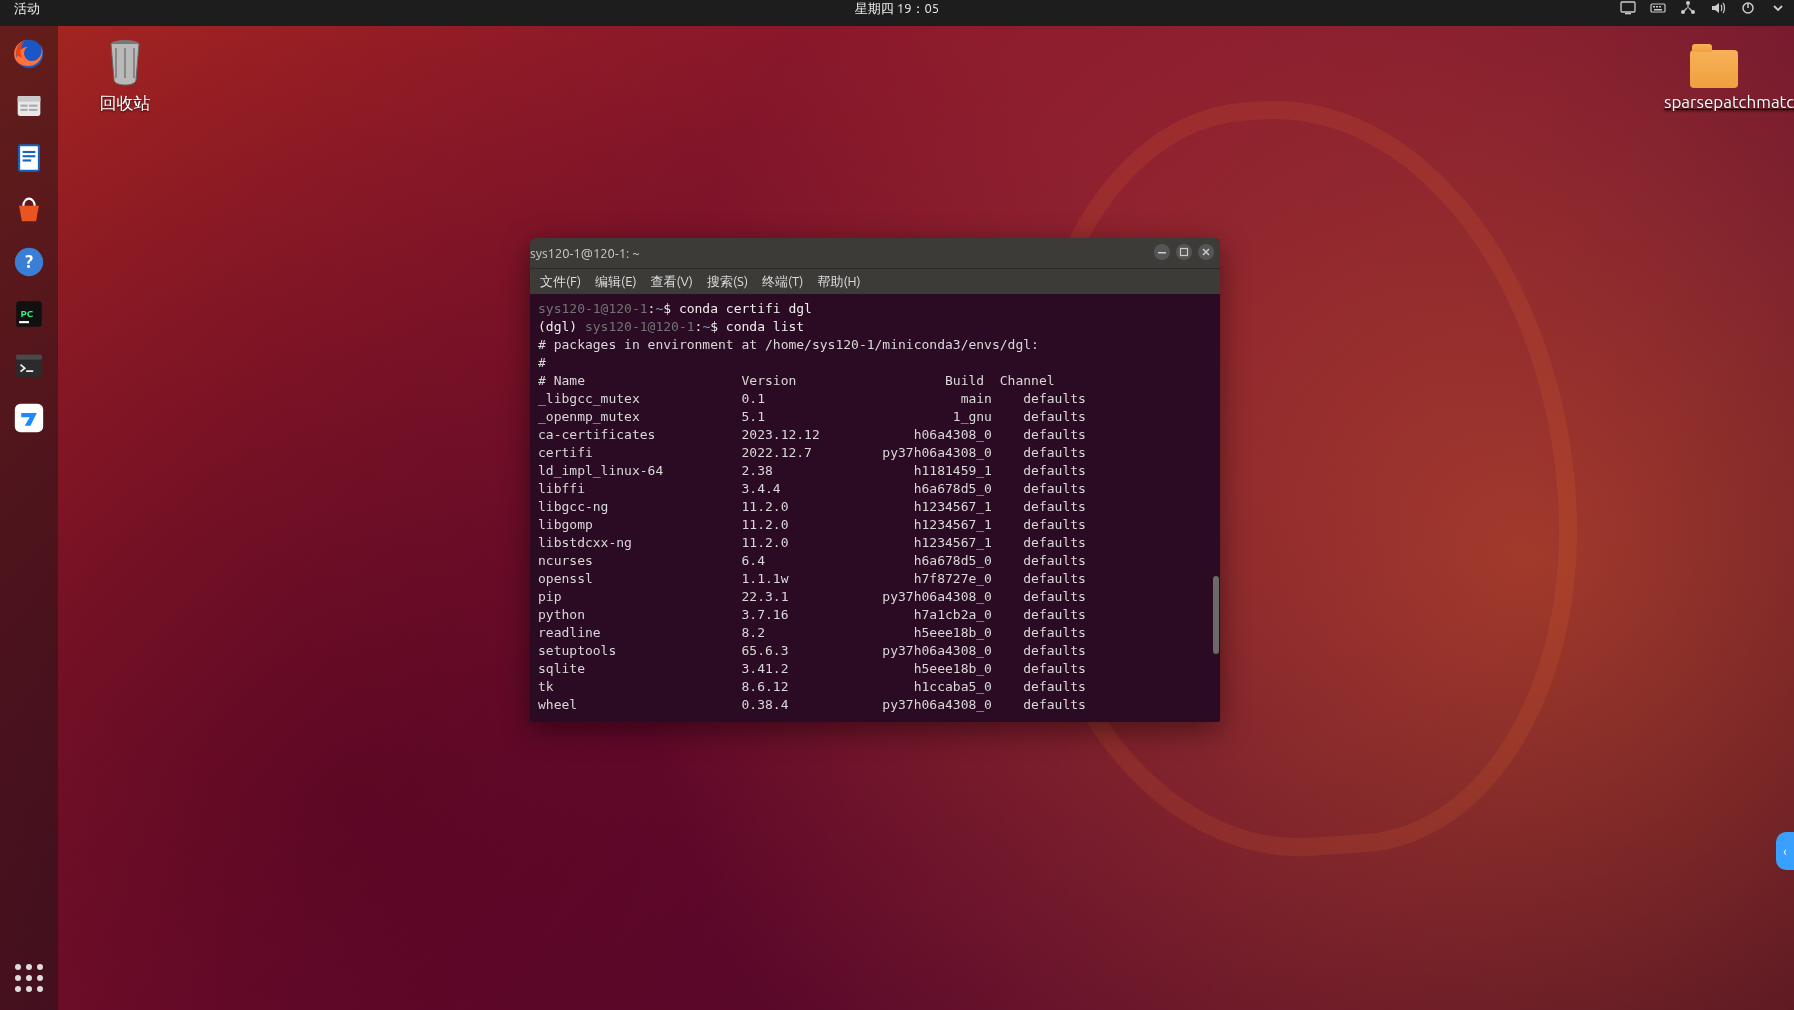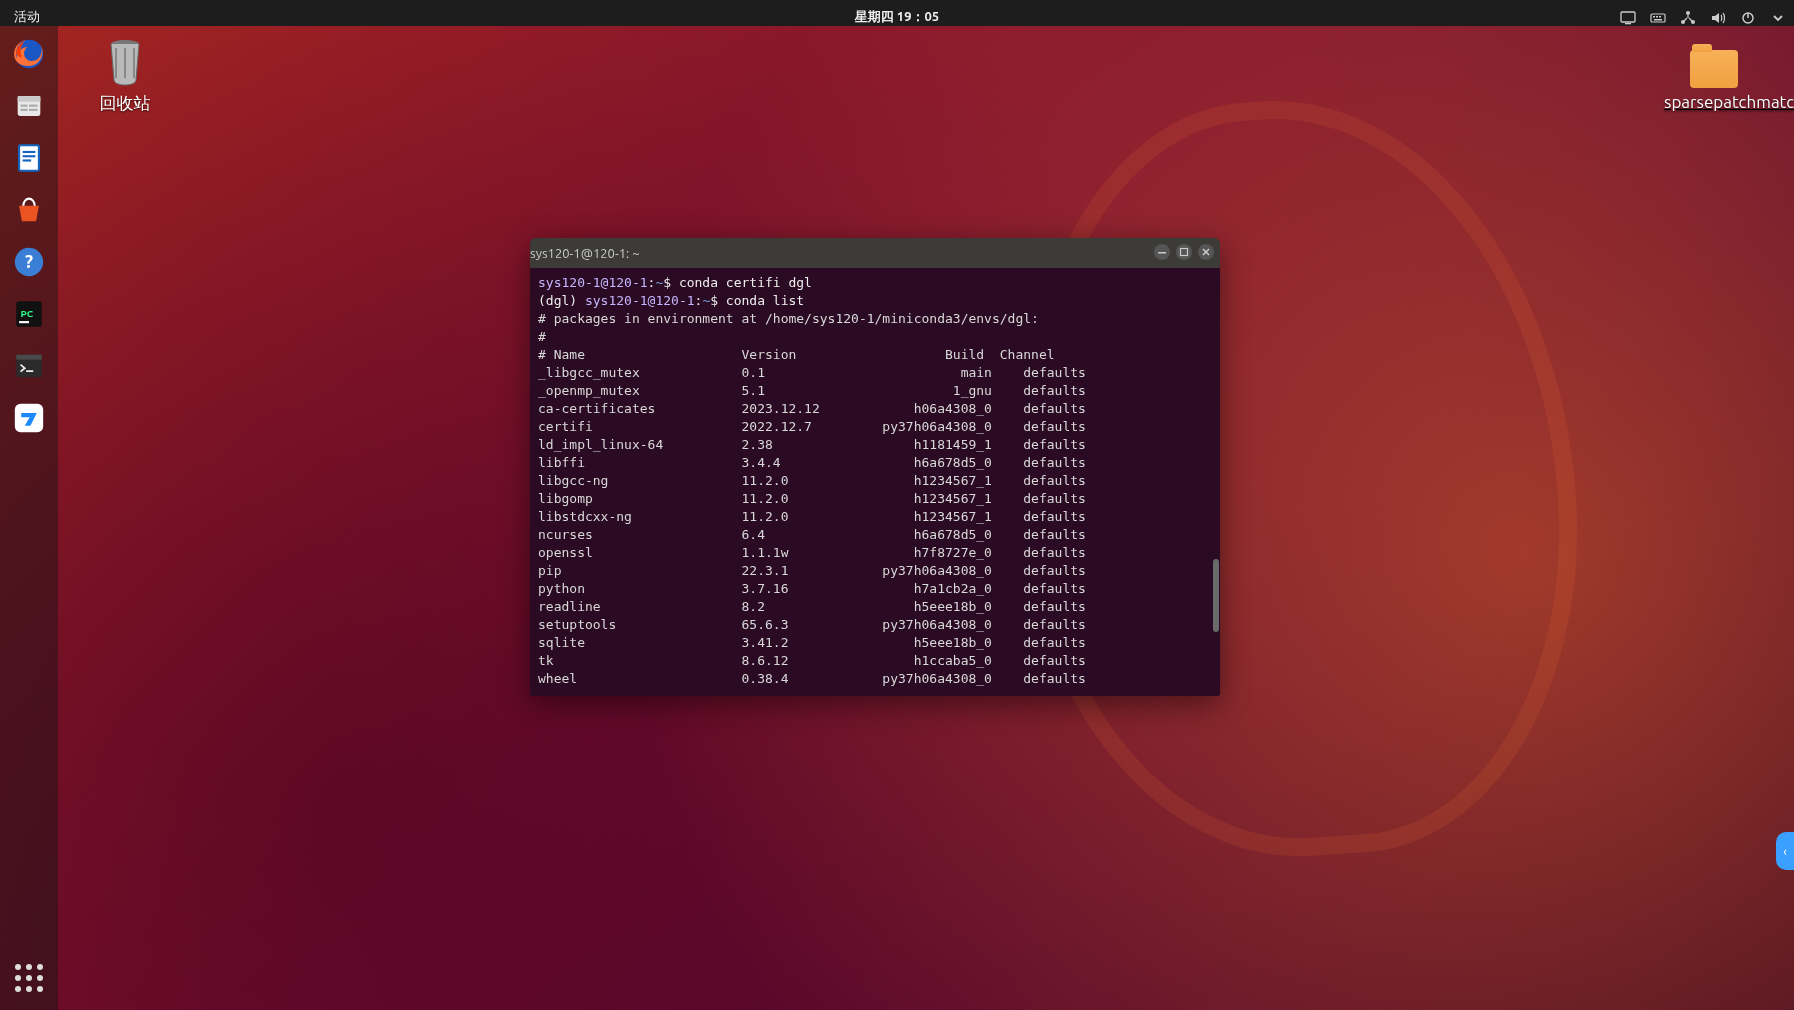--- a/index.html
+++ b/index.html
@@ -27,27 +27,27 @@
   border-radius:70% 80% 65% 75% / 80% 85% 70% 75%;
   transform:rotate(-4deg);
   pointer-events:none;
 }
 .topbar {
   position: absolute; top: 0; left: 0; right: 0;
   height: 26px;
   background: #1d1d1d;
   color: #eee;
   display: flex;
-  align-items: flex-end;
+  align-items: flex-start;
   font-size: 13px;
   z-index: 10;
   padding: 0 8px;
 }
 .topbar .activities { padding: 0 6px; }
-.topbar .clock { position: absolute; left: 50%; transform: translateX(-50%); font-weight: bold; }
+.topbar .clock { position: absolute; left: 50%; transform: translateX(-50%); }
 .topbar .right { margin-left: auto; display: flex; align-items: center; gap: 14px; }
 .tray-icon { display: inline-flex; align-items: center; justify-content: center; width: 16px; height: 16px; }
 .dock {
   position: absolute; left: 0; top: 26px; bottom: 0;
   width: 58px;
   background: rgba(20,20,20,0.45);
   display: flex; flex-direction: column; align-items: center;
   padding-top: 6px; gap: 8px;
   z-index: 5;
 }
@@ -120,21 +120,21 @@
   position: relative;
 }
 .term-scrollbar {
   position: absolute; right: 0; top: 56px; bottom: 0; width: 8px;
 }
 .term-scrollbar .thumb {
   position: absolute; right: 1px; width: 6px;
   top: 66%; height: 18%;
   background: #6a6a6a; border-radius: 3px;
 }
-.pr-user { color: #c4b5fd; }
+.pr-user { color: #737373; }
 .pr-path { color: #729fcf; }
 .pr-white { color: #eeeeec; }
 .side-tab {
   position:absolute; right:0; top:832px;
   width:18px; height:38px;
   background:#3aa0ff;
   border-radius:10px 0 0 10px;
   z-index:6;
   display:flex;align-items:center;justify-content:center;color:#fff;font-size:13px;
 }
@@ -300,20 +300,28 @@
           <svg width="10" height="10">
             <rect x="1.5" y="1.5" width="7" height="7" fill="none" stroke="#ccc" stroke-width="1.2"></rect>
           </svg>
         </div>
       <div class="wbtn">
           <svg width="10" height="10">
             <path d="M2 2l6 6M8 2l-6 6" stroke="#ccc" stroke-width="1.5"></path>
           </svg>
         </div>
     </div>
+  </div>
+  <div class="term-menubar">
+    <span>文件(F)</span>
+    <span>编辑(E)</span>
+    <span>查看(V)</span>
+    <span>搜索(S)</span>
+    <span>终端(T)</span>
+    <span>帮助(H)</span>
   </div>
   <div class="term-body" id="term-body"><span class="pr-user">sys120-1@120-1</span><span class="pr-white">:</span><span class="pr-path">~</span><span class="pr-white">$ conda certifi dgl</span>
 <span class="pr-white">(dgl) </span><span class="pr-user">sys120-1@120-1</span><span class="pr-white">:</span><span class="pr-path">~</span><span class="pr-white">$ conda list</span>
 # packages in environment at /home/sys120-1/miniconda3/envs/dgl:
 #
 # Name                    Version                   Build  Channel
 _libgcc_mutex             0.1                         main    defaults
 _openmp_mutex             5.1                        1_gnu    defaults
 ca-certificates           2023.12.12            h06a4308_0    defaults
 certifi                   2022.12.7         py37h06a4308_0    defaults

